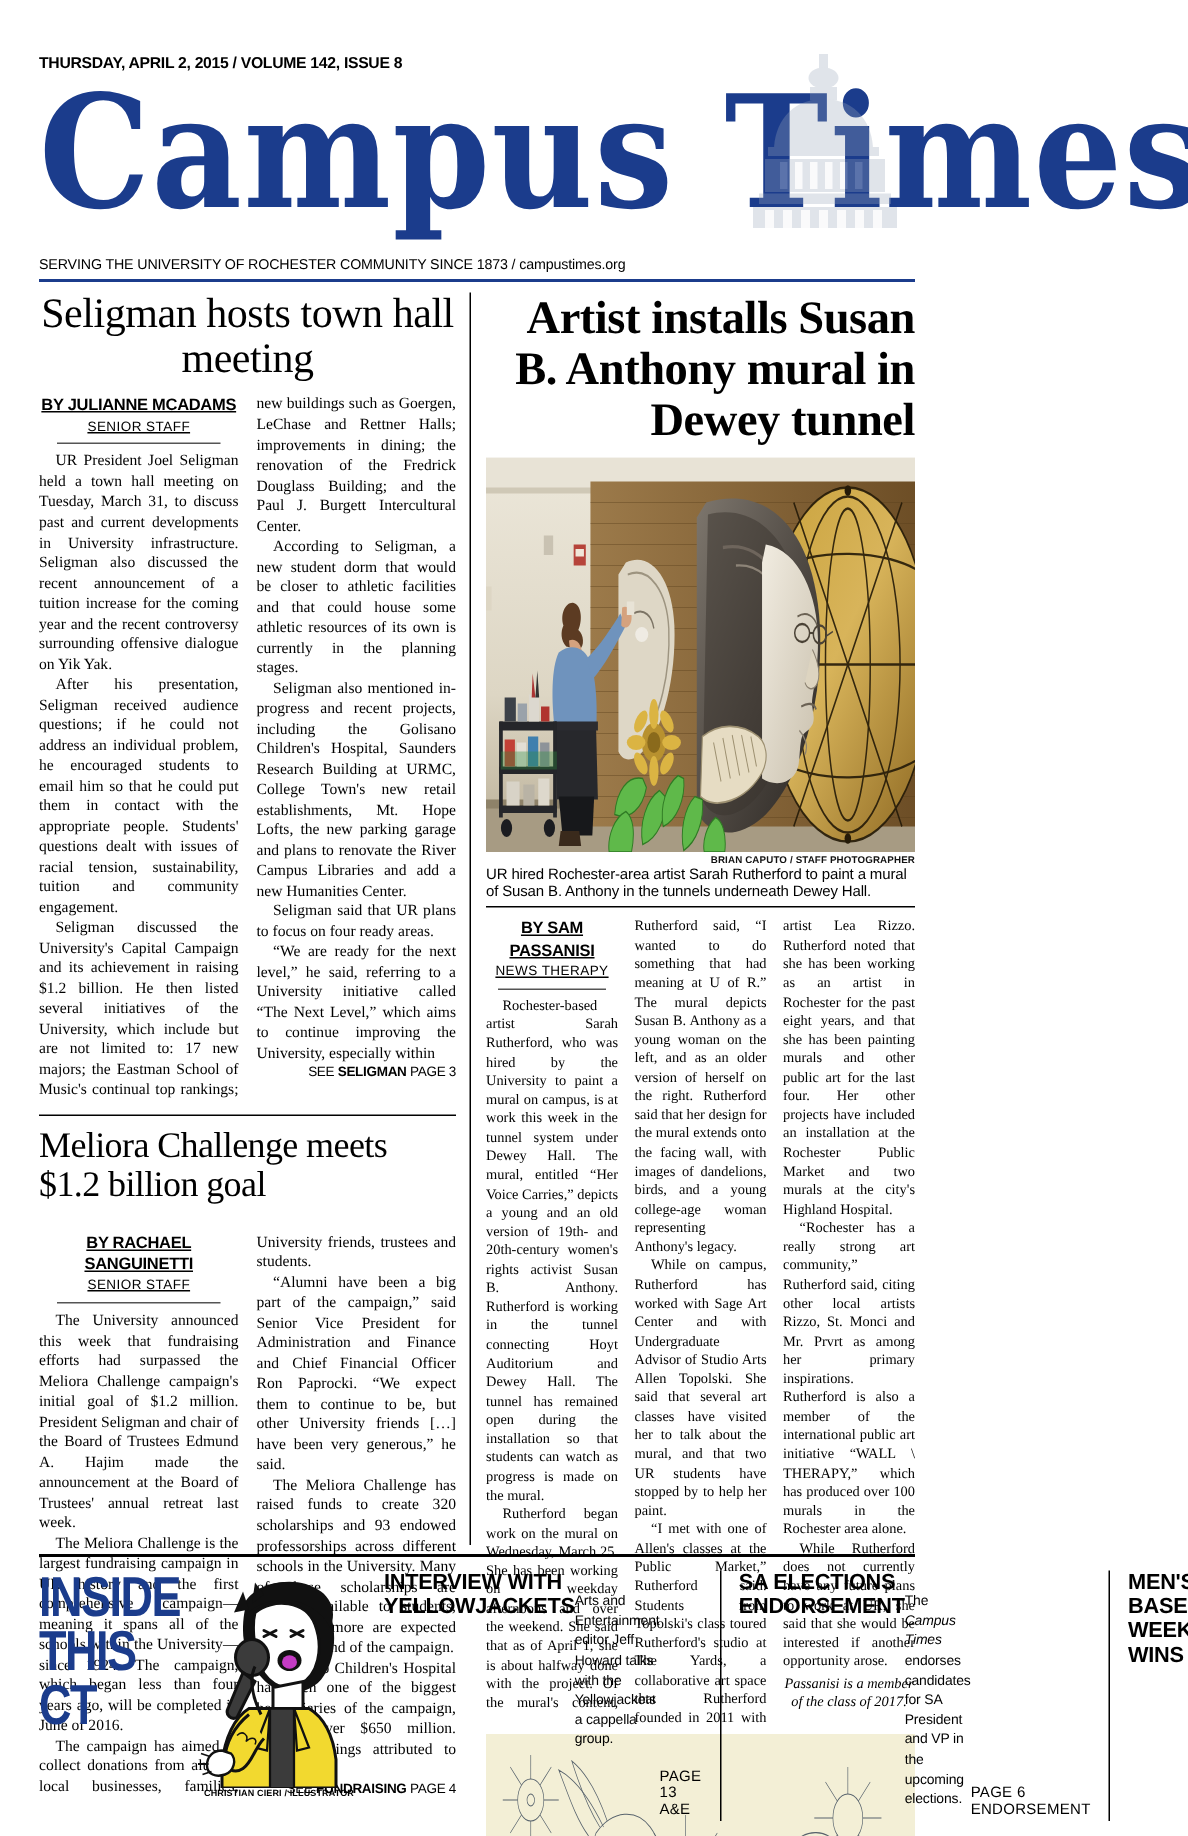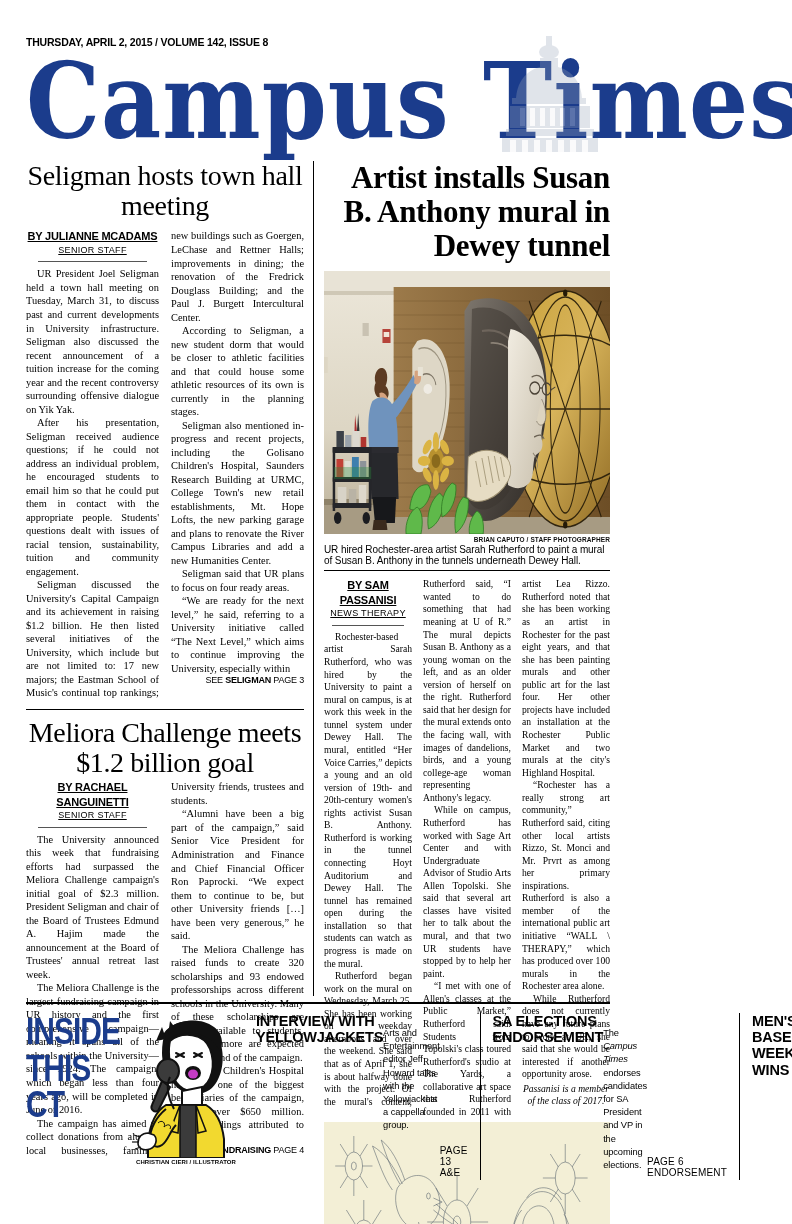--- a/index.html
+++ b/index.html
@@ -104,25 +104,24 @@
     font-family: "Liberation Serif", serif;
     font-weight: bold;
     font-size: 31px;
     line-height: 1.1;
     text-align: right;
     margin: 0 0 8px 0;
     letter-spacing: -0.3px;
   }
   .hl-left2 {
     font-family: "Liberation Serif", serif;
-    font-size: 28px;
+    font-size: 24px;
     line-height: 1.08;
-    text-align: center;
     font-weight: normal;
-    margin: 0 0 2px 0;
+    margin: 0 0 18px 0;
     letter-spacing: -0.4px;
   }
 
   .byline-block { text-align: center; text-decoration: underline; }
   .byline {
     font-family: "Liberation Sans", sans-serif;
     font-weight: bold;
     font-size: 11px;
     letter-spacing: -0.2px;
   }
@@ -317,20 +316,23 @@
           <rect x="32" y="108" width="6" height="12"></rect>
           <rect x="44" y="108" width="6" height="12"></rect>
           <rect x="56" y="108" width="6" height="12"></rect>
           <rect x="68" y="108" width="6" height="12"></rect>
           <rect x="80" y="108" width="6" height="12"></rect>
           <rect x="92" y="108" width="6" height="12"></rect>
         </g>
       </svg>
     </div>
 
+    <div class="tagline-row">
+      <span class="tagline">SERVING THE UNIVERSITY OF ROCHESTER COMMUNITY SINCE 1873 / campustimes.org</span>
+    </div>
   </div>
 
   <div class="main-grid">
 
     <div class="col-left">
 
       <div>
         <h1 class="hl-left">Seligman hosts town hall meeting</h1>
 
         <div class="two-col">
@@ -354,21 +356,21 @@
 
       <div>
         <h1 class="hl-left2">Meliora Challenge meets $1.2 billion goal</h1>
 
         <div class="two-col">
           <div class="byline-block">
             <div class="byline">BY RACHAEL SANGUINETTI</div>
             <div class="byline-title">SENIOR STAFF</div>
             <div class="byline-rule"></div>
           </div>
-          <p>The University announced this week that fundraising efforts had surpassed the Meliora Challenge campaign's initial goal of $2.3 million. President Seligman and chair of the Board of Trustees Edmund A. Hajim made the announcement at the Board of Trustees' annual retreat last week.</p>
+          <p>The University announced this week that fundraising efforts had surpassed the Meliora Challenge campaign's initial goal of $1.2 million. President Seligman and chair of the Board of Trustees Edmund A. Hajim made the announcement at the Board of Trustees' annual retreat last week.</p>
           <p>The Meliora Challenge is the largest fundraising campaign in UR history and the first comprehensive campaign—meaning it spans all of the schools within the University—since 1924. The campaign, which began less than four years ago, will be completed in June of 2016.</p>
           <p>The campaign has aimed to collect donations from alumni, local businesses, families, University friends, trustees and students.</p>
           <p>“Alumni have been a big part of the campaign,” said Senior Vice President for Administration and Finance and Chief Financial Officer Ron Paprocki. “We expect them to continue to be, but other University friends […] have been very generous,” he said.</p>
           <p>The Meliora Challenge has raised funds to create 320 scholarships and 93 endowed professorships across different schools in the University. Many of these scholarships are already available to students, and many more are expected before the end of the campaign.</p>
           <p>Golisano Children's Hospital has been one of the biggest beneficiaries of the campaign, costing over $650 million. Other buildings attributed to the</p>
           <p class="jump"><span>SEE </span><b>FUNDRAISING</b><span> PAGE 4</span></p>
         </div>
       </div>
     </div>
 

